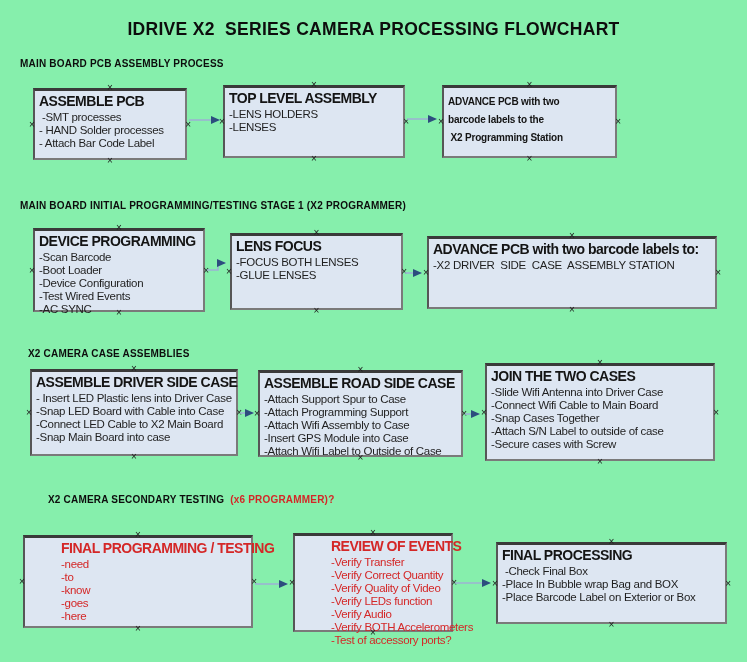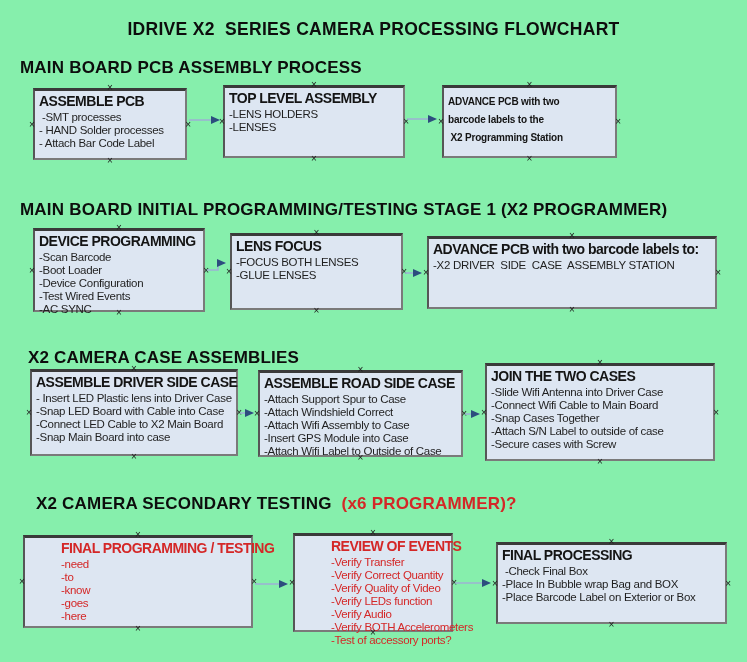--- a/index.html
+++ b/index.html
@@ -5,21 +5,21 @@
   html,body{margin:0;padding:0;background:#ffffff;}
   .canvas{
     position:relative;width:747px;height:662px;background:#86efac;overflow:hidden;
     font-family:Liberation Sans, sans-serif;color:#111;
   }
   .page-title{
     position:absolute;top:19px;left:0;width:100%;text-align:center;
     font-size:17.5px;font-weight:bold;letter-spacing:0.3px;white-space:pre;color:#0d0d0d;
   }
   .section-heading{
-    position:absolute;font-size:17px;font-weight:bold;letter-spacing:0.2px;
+    position:absolute;font-size:10px;font-weight:bold;letter-spacing:0.2px;
     white-space:pre;color:#0d0d0d;
   }
   .section-heading .accent{color:var(--accent-red,#d42727);}
   .fc-box{
     position:absolute;box-sizing:border-box;
     background:var(--box-fill,#dde6f2);
     border:2px solid #7a7a7a;border-top:3px solid #3a3a3a;border-left-color:#565656;
     padding:1px 3px 0 4px;overflow:visible;
   }
   .fc-box-title{
@@ -50,21 +50,21 @@
 </head>
 <body>
 
 <div class="canvas">
 
   <div class="page-title">IDRIVE X2  SERIES CAMERA PROCESSING FLOWCHART</div>
 
   <div class="section-heading" style="left:20px;top:58px;"><span>MAIN BOARD PCB ASSEMBLY PROCESS</span><span class="accent"></span></div>
   <div class="section-heading" style="left:20px;top:200px;"><span>MAIN BOARD INITIAL PROGRAMMING/TESTING STAGE 1 (X2 PROGRAMMER)</span><span class="accent"></span></div>
   <div class="section-heading" style="left:28px;top:348px;"><span>X2 CAMERA CASE ASSEMBLIES</span><span class="accent"></span></div>
-  <div class="section-heading" style="left:36px;top:494px;"><span>X2 CAMERA SECONDARY TESTING  </span><span class="accent">(x6 PROGRAMMER)?</span></div>
+  <div class="section-heading" style="left:48px;top:494px;"><span>X2 CAMERA SECONDARY TESTING  </span><span class="accent">(x6 PROGRAMMER)?</span></div>
 
   <div class="fc-box" style="left:33px;top:88px;width:154px;height:72px;">
     <div class="fc-box-title">ASSEMBLE PCB</div>
     <div class="fc-item"> -SMT processes</div>
     <div class="fc-item">- HAND Solder processes</div>
     <div class="fc-item">- Attach Bar Code Label</div>
   <span class="handle handle-t">×</span>
       <span class="handle handle-b">×</span>
       <span class="handle handle-l">×</span>
       <span class="handle handle-r">×</span>
@@ -125,21 +125,21 @@
     <div class="fc-item">-Connect LED Cable to X2 Main Board</div>
     <div class="fc-item">-Snap Main Board into case</div>
   <span class="handle handle-t">×</span>
       <span class="handle handle-b">×</span>
       <span class="handle handle-l">×</span>
       <span class="handle handle-r">×</span>
     </div>
   <div class="fc-box" style="left:258px;top:370px;width:205px;height:87px;">
     <div class="fc-box-title">ASSEMBLE ROAD SIDE CASE</div>
     <div class="fc-item">-Attach Support Spur to Case</div>
-    <div class="fc-item">-Attach Windshield Correct</div>
+    <div class="fc-item">-Attach Programming Support</div>
     <div class="fc-item">-Attach Wifi Assembly to Case</div>
     <div class="fc-item">-Insert GPS Module into Case</div>
     <div class="fc-item">-Attach Wifi Label to Outside of Case</div>
   <span class="handle handle-t">×</span>
       <span class="handle handle-b">×</span>
       <span class="handle handle-l">×</span>
       <span class="handle handle-r">×</span>
     </div>
   <div class="fc-box" style="left:485px;top:363px;width:230px;height:98px;">
     <div class="fc-box-title">JOIN THE TWO CASES</div>

